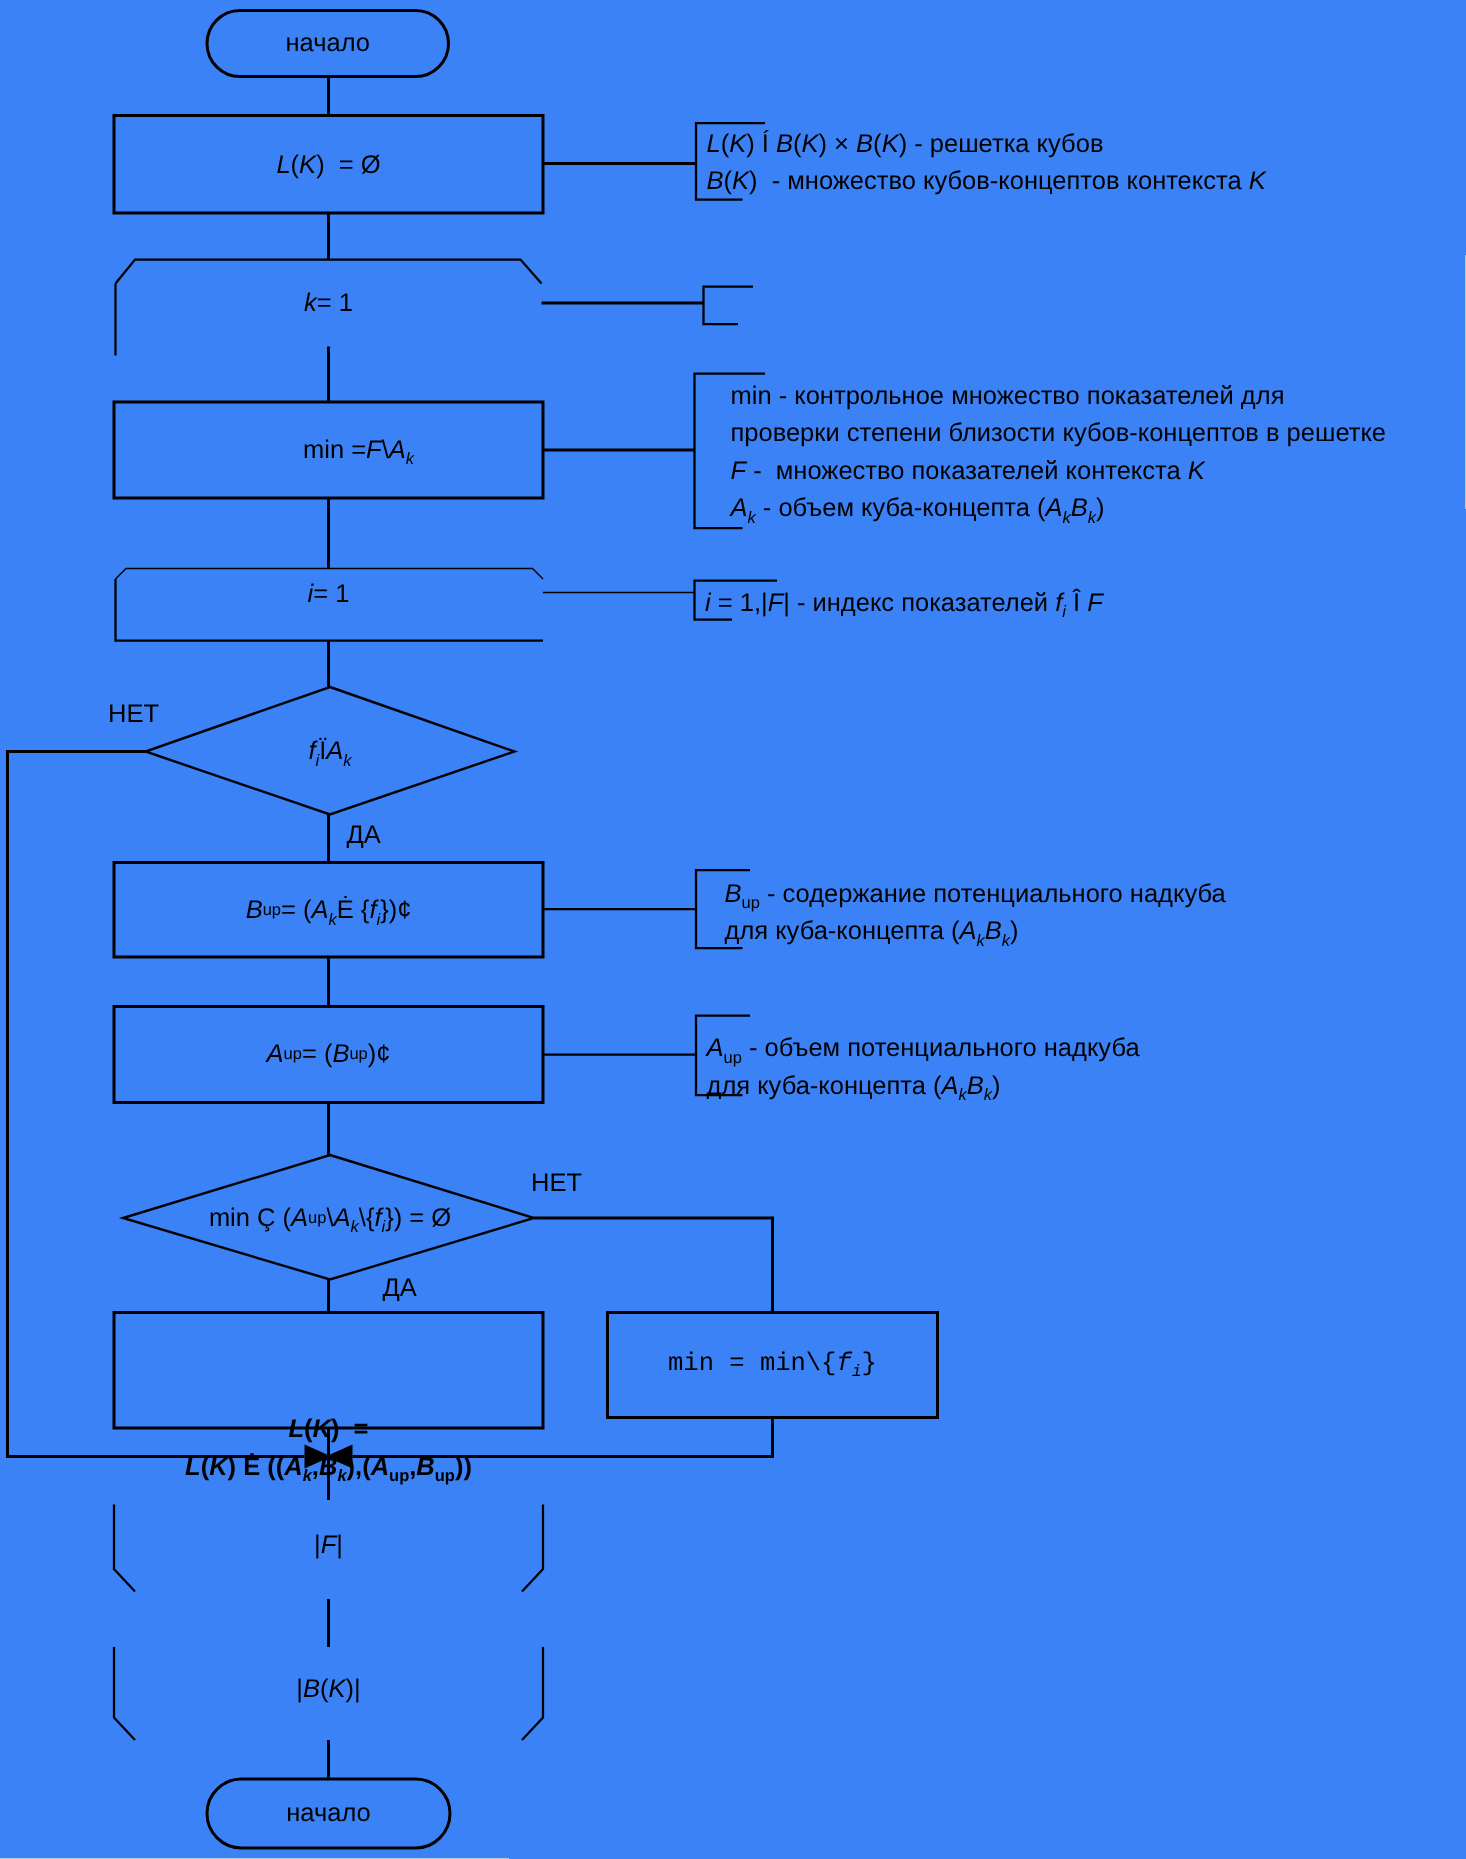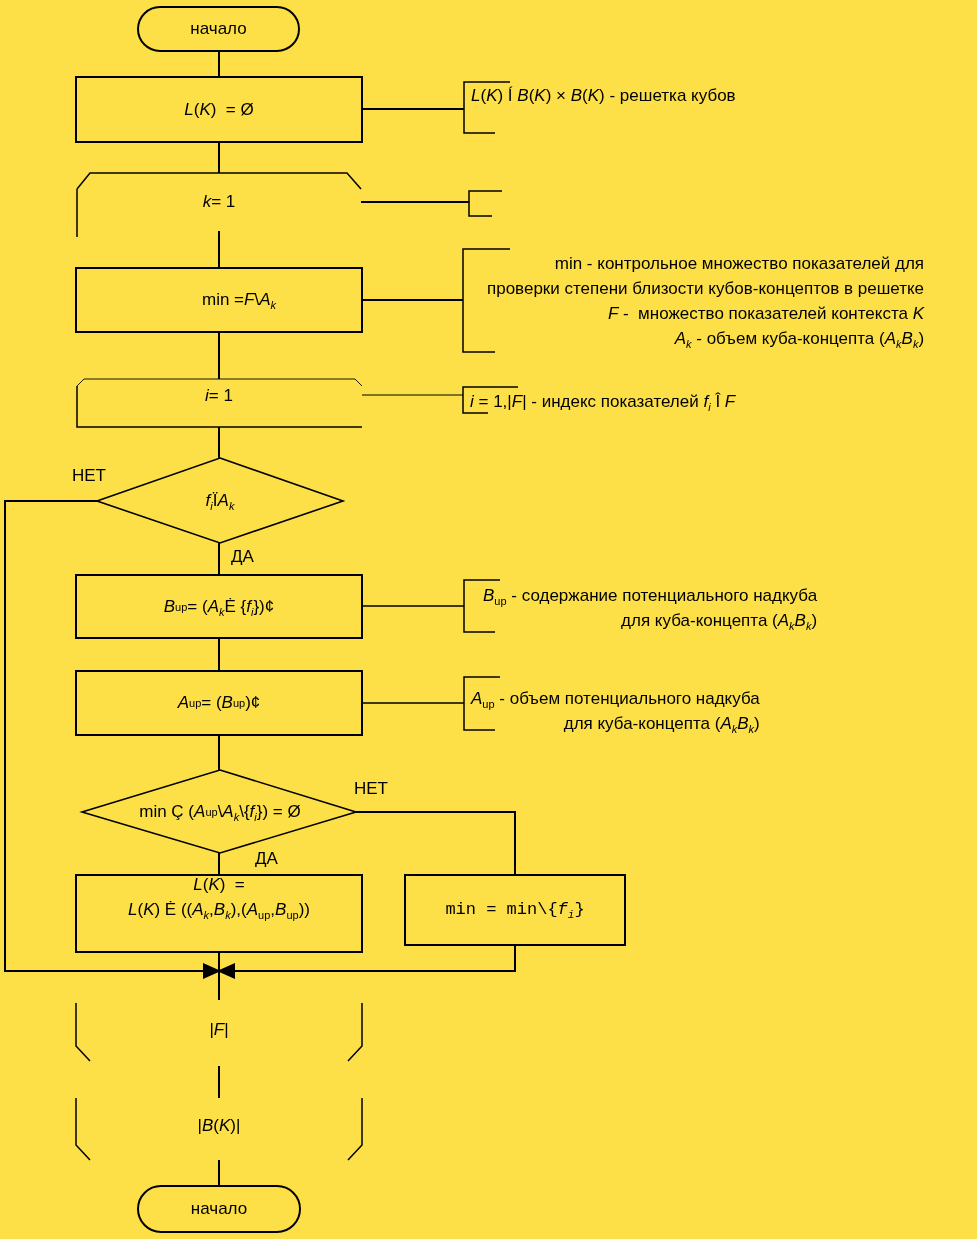--- a/index.html
+++ b/index.html
@@ -1,22 +1,22 @@
 <!DOCTYPE html>
 <html><head>
 <meta charset="utf-8">
 <style>
   html,body{margin:0;padding:0;background:#fff;}
   .stage{position:relative;width:977px;height:1239px;overflow:hidden;
-         font-family:"Liberation Sans",sans-serif;color:#000;background:#fde047;}
+         font-family:"Liberation Sans",sans-serif;color:#000;background:#3b82f6;}
   .stage svg{position:absolute;left:0;top:0;}
   .txt{position:absolute;font-size:17px;line-height:20px;white-space:nowrap;}
   .ctr{display:flex;align-items:center;justify-content:center;text-align:center;}
   .col{display:flex;flex-direction:column;align-items:center;justify-content:center;text-align:center;line-height:25px;}
-  .ann{position:absolute;font-size:17px;line-height:25px;white-space:nowrap;text-align:right;}
+  .ann{position:absolute;font-size:17px;line-height:25px;white-space:nowrap;}
   sub{font-size:11px;line-height:0;}
   i{font-style:italic;}
 </style>
 </head>
 <body>
 
 <div class="stage">
 
   <svg width="977" height="1239" viewBox="0 0 977 1239">
     <g stroke="#000" fill="none">
@@ -87,36 +87,37 @@
 
   <div class="txt ctr" style="left:138px;top:7px;width:161px;height:44px;">начало</div>
   <div class="txt ctr" style="left:76px;top:77px;width:286px;height:65px;"><i>L</i>(<i>K</i>)&nbsp; = Ø</div>
   <div class="txt ctr" style="left:76px;top:192px;width:286px;height:20px;"><i>k</i> = 1</div>
   <div class="txt ctr" style="left:76px;top:268px;width:326px;height:64px;">min = <i>F</i>\<i>A<sub>k</sub></i></div>
   <div class="txt ctr" style="left:76px;top:386px;width:286px;height:20px;"><i>i</i> = 1</div>
   <div class="txt ctr" style="left:95px;top:490px;width:250px;height:21px;"><i>f<sub>i</sub></i> Ï <i>A<sub>k</sub></i></div>
   <div class="txt ctr" style="left:76px;top:575px;width:286px;height:63px;"><i>B</i><sub>up</sub> = (<i>A<sub>k</sub></i> Ė {<i>f<sub>i</sub></i>})¢</div>
   <div class="txt ctr" style="left:76px;top:671px;width:286px;height:64px;"><i>A</i><sub>up</sub> = (<i>B</i><sub>up</sub> )¢</div>
   <div class="txt ctr" style="left:82px;top:801px;width:276px;height:21px;">min Ç (<i>A</i><sub>up</sub>\<i>A<sub>k</sub></i>\{<i>f<sub>i</sub></i>}) = Ø</div>
-  <div class="txt col" style="left:76px;top:852px;width:286px;height:89px;">
+  <div class="txt col" style="left:76px;top:920px;width:286px;height:89px;font-weight:bold;">
     <div><i>L</i>(<i>K</i>)&nbsp; =</div>
     <div><i>L</i>(<i>K</i>) Ė ((<i>A<sub>k</sub></i>,<i>B<sub>k</sub></i>),(<i>A</i><sub>up</sub>,<i>B</i><sub>up</sub>))</div>
   </div>
   <div class="txt ctr" style="left:405px;top:875px;width:220px;height:70px;font-family:Liberation Mono, monospace;">min = min\{<i>f<sub>i</sub></i>}</div>
   <div class="txt ctr" style="left:76px;top:1020px;width:286px;height:20px;">|<i>F</i>|</div>
   <div class="txt ctr" style="left:76px;top:1116px;width:286px;height:20px;">|<i>B</i>(<i>K</i>)|</div>
   <div class="txt ctr" style="left:138px;top:1186px;width:162px;height:46px;">начало</div>
 
   <div class="txt" style="left:72px;top:466px;">НЕТ</div>
   <div class="txt" style="left:231px;top:547px;">ДА</div>
   <div class="txt" style="left:354px;top:779px;">НЕТ</div>
   <div class="txt" style="left:255px;top:849px;">ДА</div>
 
   <div class="ann" style="left:471px;top:83px;">
     <div><i>L</i>(<i>K</i>) Í <i>B</i>(<i>K</i>) × <i>B</i>(<i>K</i>) - решетка кубов</div>
+    <div><i>B</i>(<i>K</i>)&nbsp; - множество кубов-концептов контекста <i>K</i></div>
   </div>
   <div class="ann" style="left:471px;top:251px;margin-left:16px;">
     <div>min - контрольное множество показателей для</div>
     <div>проверки степени близости кубов-концептов в решетке</div>
     <div><i>F</i> -&nbsp; множество показателей контекста <i>K</i></div>
     <div><i>A<sub>k</sub></i> - объем куба-концепта (<i>A<sub>k</sub>B<sub>k</sub></i>)</div>
   </div>
   <div class="ann" style="left:470px;top:389px;">
     <div><i>i</i> = 1,|<i>F</i>| - индекс показателей <i>f<sub>i</sub></i> Î <i>F</i></div>
   </div>

